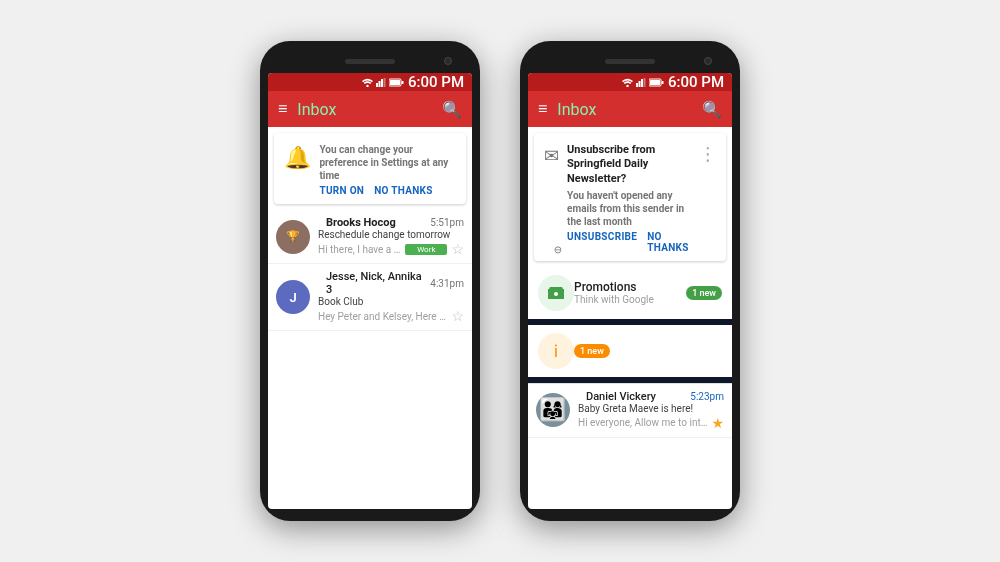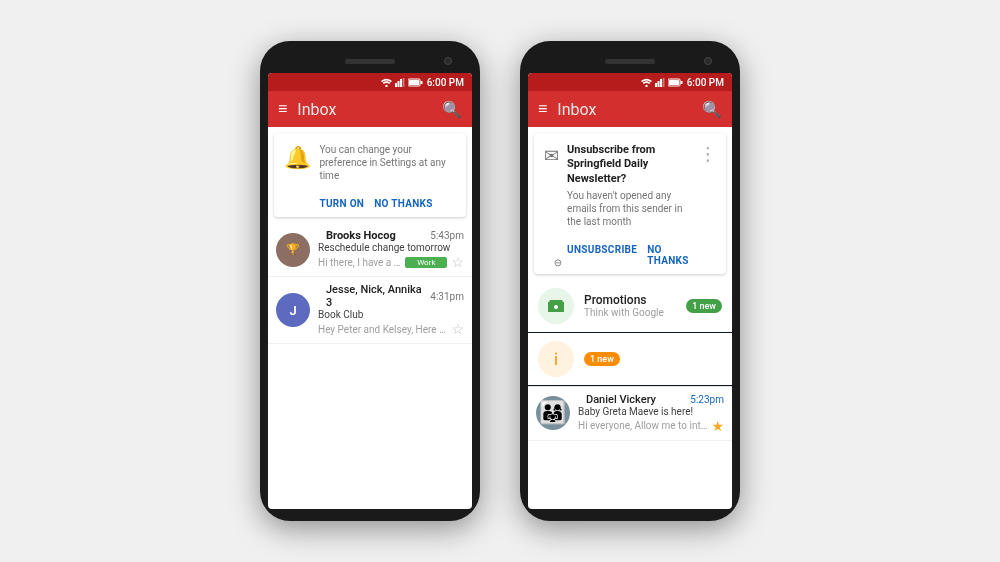--- a/index.html
+++ b/index.html
@@ -75,42 +75,42 @@
     }
 
     .status-icons {
       display: flex;
       align-items: center;
       gap: 3px;
     }
 
     .status-time {
       color: white;
-      font-size: 10px;
+      font-size: 15px;
       font-weight: 500;
     }
 
     
     .app-bar {
       background: #d32f2f;
       display: flex;
       align-items: center;
       padding: 0 10px;
       height: 36px;
       gap: 10px;
     }
 
     .hamburger-icon {
       color: white;
       font-size: 16px;
       line-height: 1;
     }
 
     .app-bar-title {
-      color: #e5e5e5;
+      color: #86efac;
       font-size: 16px;
       font-weight: 400;
       flex: 1;
     }
 
     .search-icon {
       color: white;
       font-size: 16px;
     }
 
@@ -142,21 +142,22 @@
       font-weight: 700;
       color: #212121;
       line-height: 1.3;
       margin-bottom: 3px;
     }
 
     .notif-desc {
       font-size: 10px;
       color: #757575;
       line-height: 1.3;
-      margin-bottom: 16px;
+      margin-bottom: 3px;
+      font-weight: bold;
     }
 
     .notif-actions {
       display: flex;
       gap: 10px;
     }
 
     .notif-action-btn {
       font-size: 10px;
       font-weight: 700;
@@ -262,22 +263,21 @@
 
     .star-icon.filled {
       color: #f9a825;
     }
 
     
     .category-item {
       display: flex;
       align-items: center;
       padding: 8px 10px;
-      gap: 10px;
-      border-bottom: 1px solid #0f172a;
+      border-bottom: 6px solid #0f172a;
     }
 
     .cat-icon {
       width: 36px;
       height: 36px;
       border-radius: 50%;
       display: flex;
       align-items: center;
       justify-content: center;
       font-size: 16px;
@@ -376,21 +376,21 @@
 
     <div class="email-list">
 
       <div class="email-item">
         <div class="avatar" style="background:#8d6e63;">
           <span style="font-size:11px;">🏆</span>
         </div>
         <div class="email-content">
           <div class="email-header">
             <span class="sender-name unread">Brooks Hocog</span>
-            <span class="email-time">5:43pm</span>
+            <span class="email-time">5:51pm</span>
           </div>
           <div class="email-subject">Reschedule change tomorrow</div>
           <div class="email-meta">
             <span class="email-preview" style="flex:1;">Hi there, I have a last minute...</span>
             <span class="work-badge">Work</span>
             <span class="star-icon">☆</span>
           </div>
         </div>
       </div>
 

